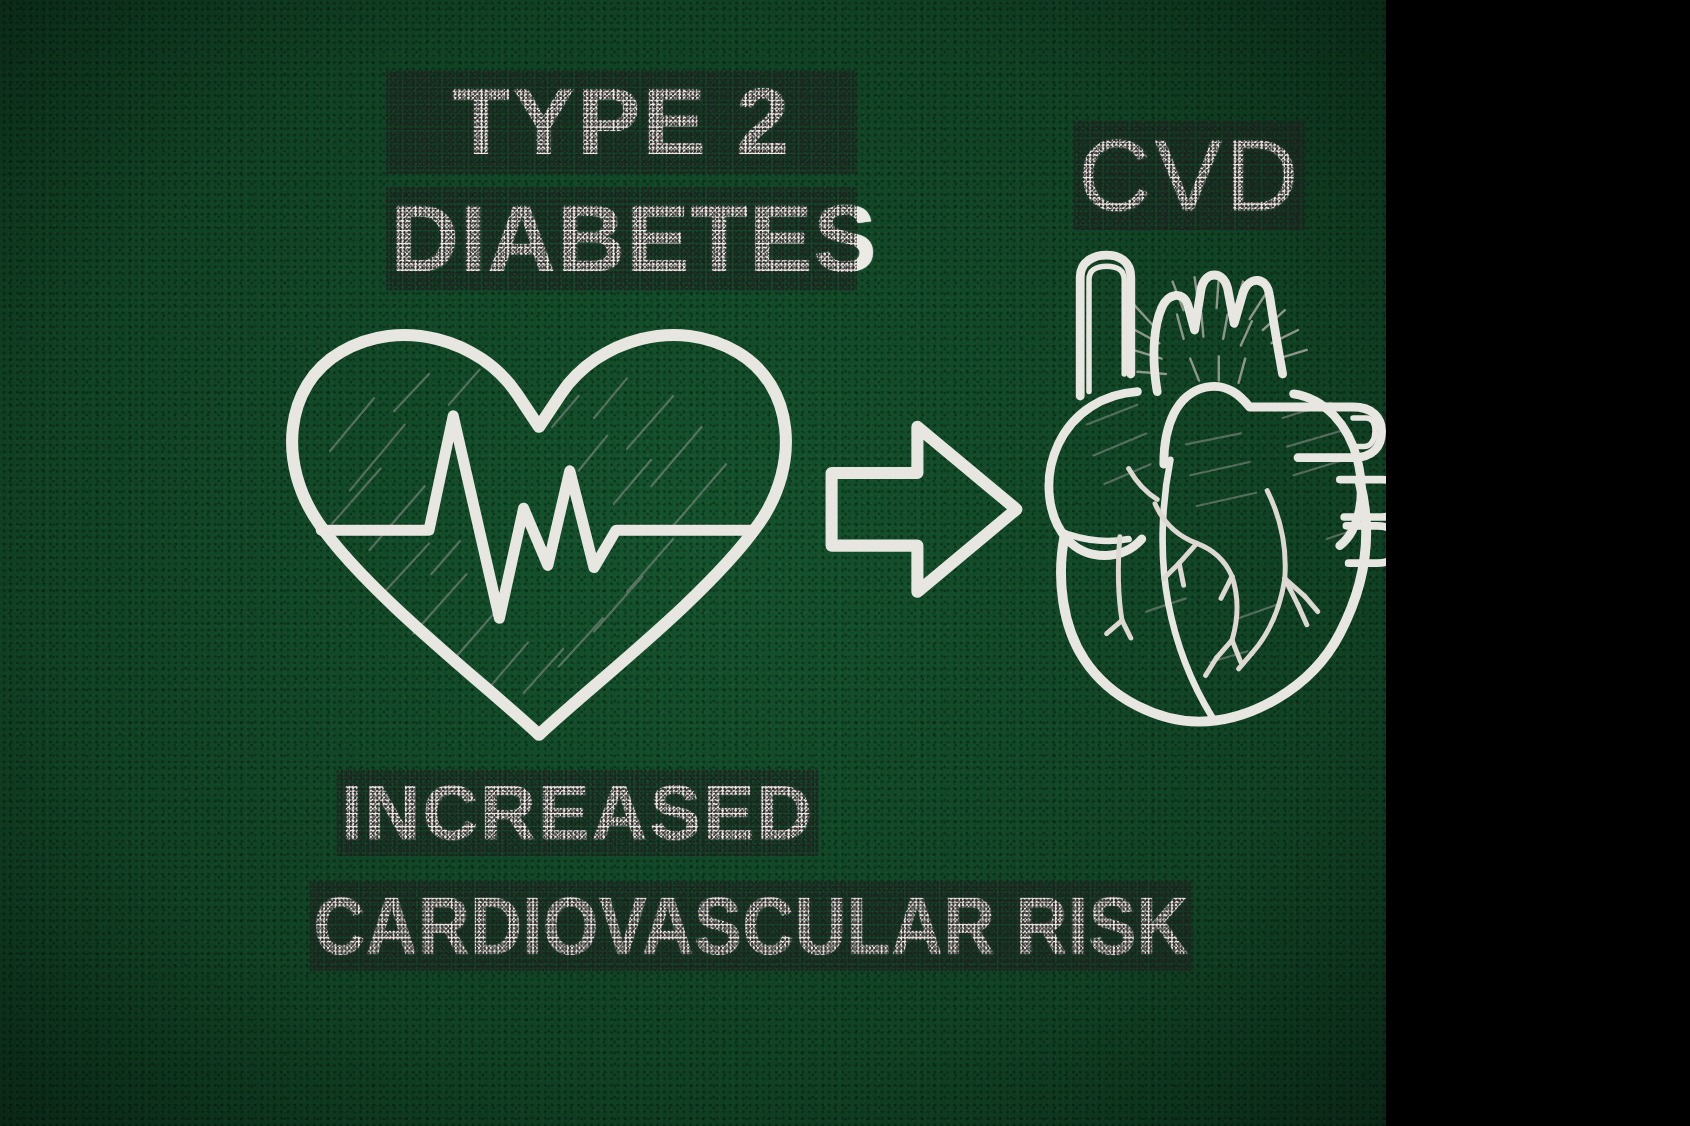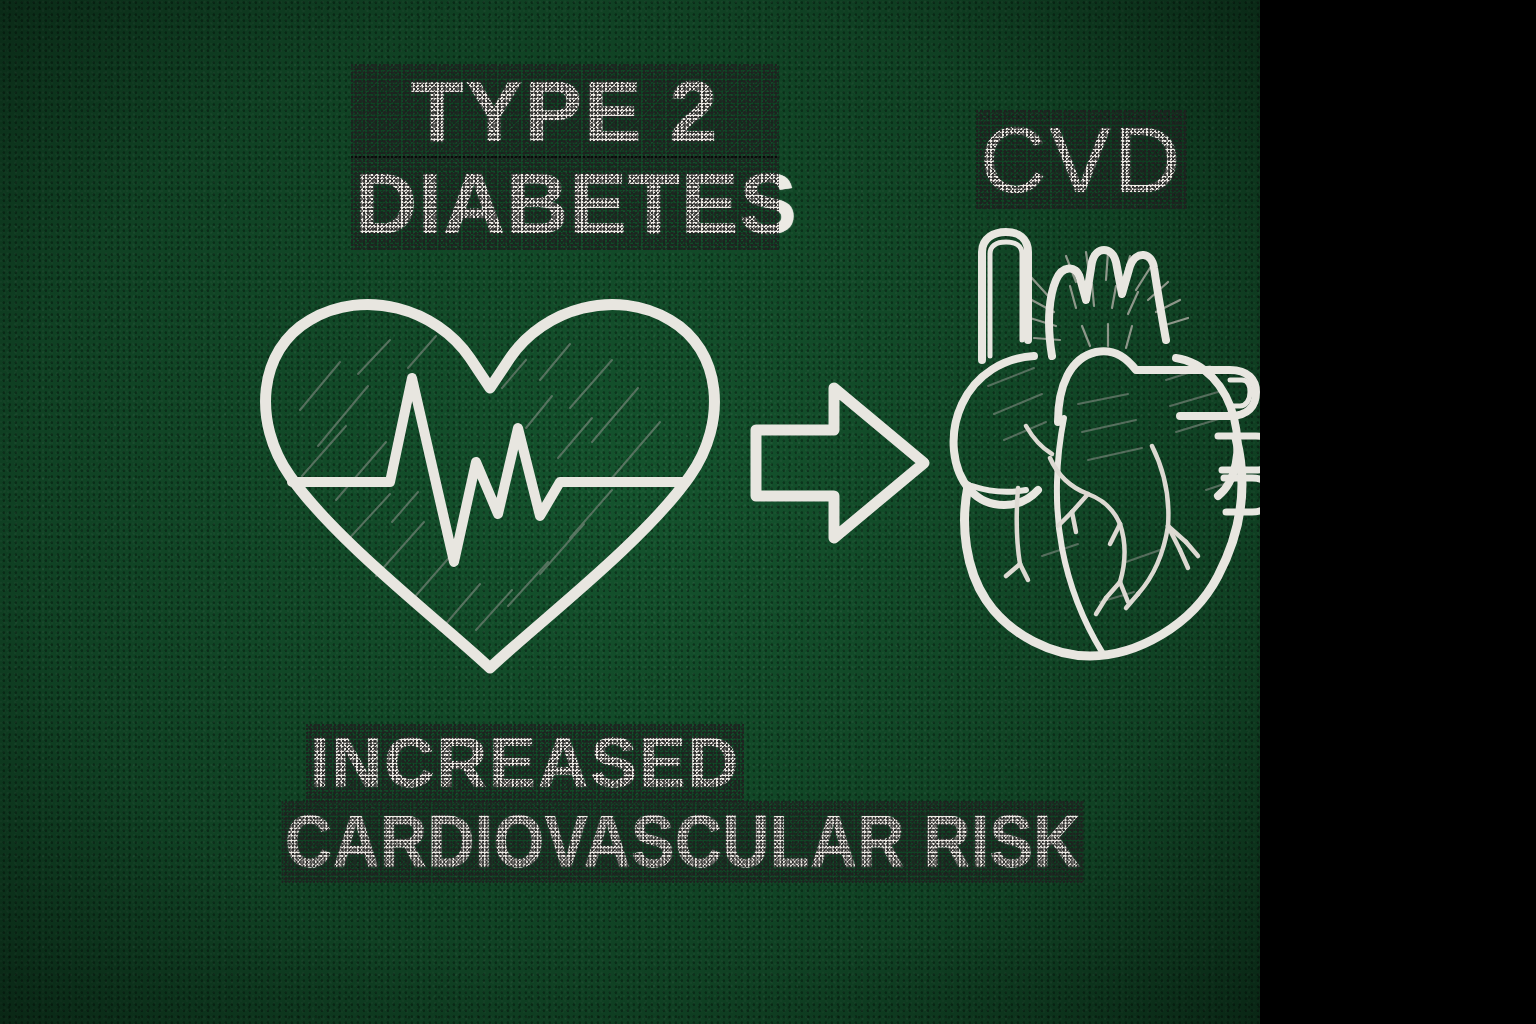--- a/index.html
+++ b/index.html
@@ -81,21 +81,21 @@
   }
 
   #t2d-title {
     left: 355px; top: 68px;
     font-size: 86px;
     font-weight: 700;
     letter-spacing: 2px;
     text-align: center;
     width: 420px;
   }
-  #t2d-title .l2 { display:block; margin-top: 6px; letter-spacing: 1px; }
+  #t2d-title .l2 { display:block; margin-top: 20px; letter-spacing: 1px; }
 
   #cvd-title {
     left: 980px; top: 72px;
     font-size: 92px;
     font-weight: 400;
     letter-spacing: 3px;
     margin-top: 42px;
   }
 
   #multiplier {
@@ -103,21 +103,20 @@
     font-size: 110px;
     font-weight: 700;
     letter-spacing: 0px;
   }
 
   #caption-1 {
     left: 310px; top: 704px;
     font-size: 70px;
     font-weight: 700;
     letter-spacing: 2px;
-    margin-top: 24px;
   }
   #caption-2 {
     left: 285px; top: 805px;
     font-size: 74px;
     font-weight: 700;
     letter-spacing: 0.5px;
     transform: scaleX(0.88);
     transform-origin: left center;
   }
 

